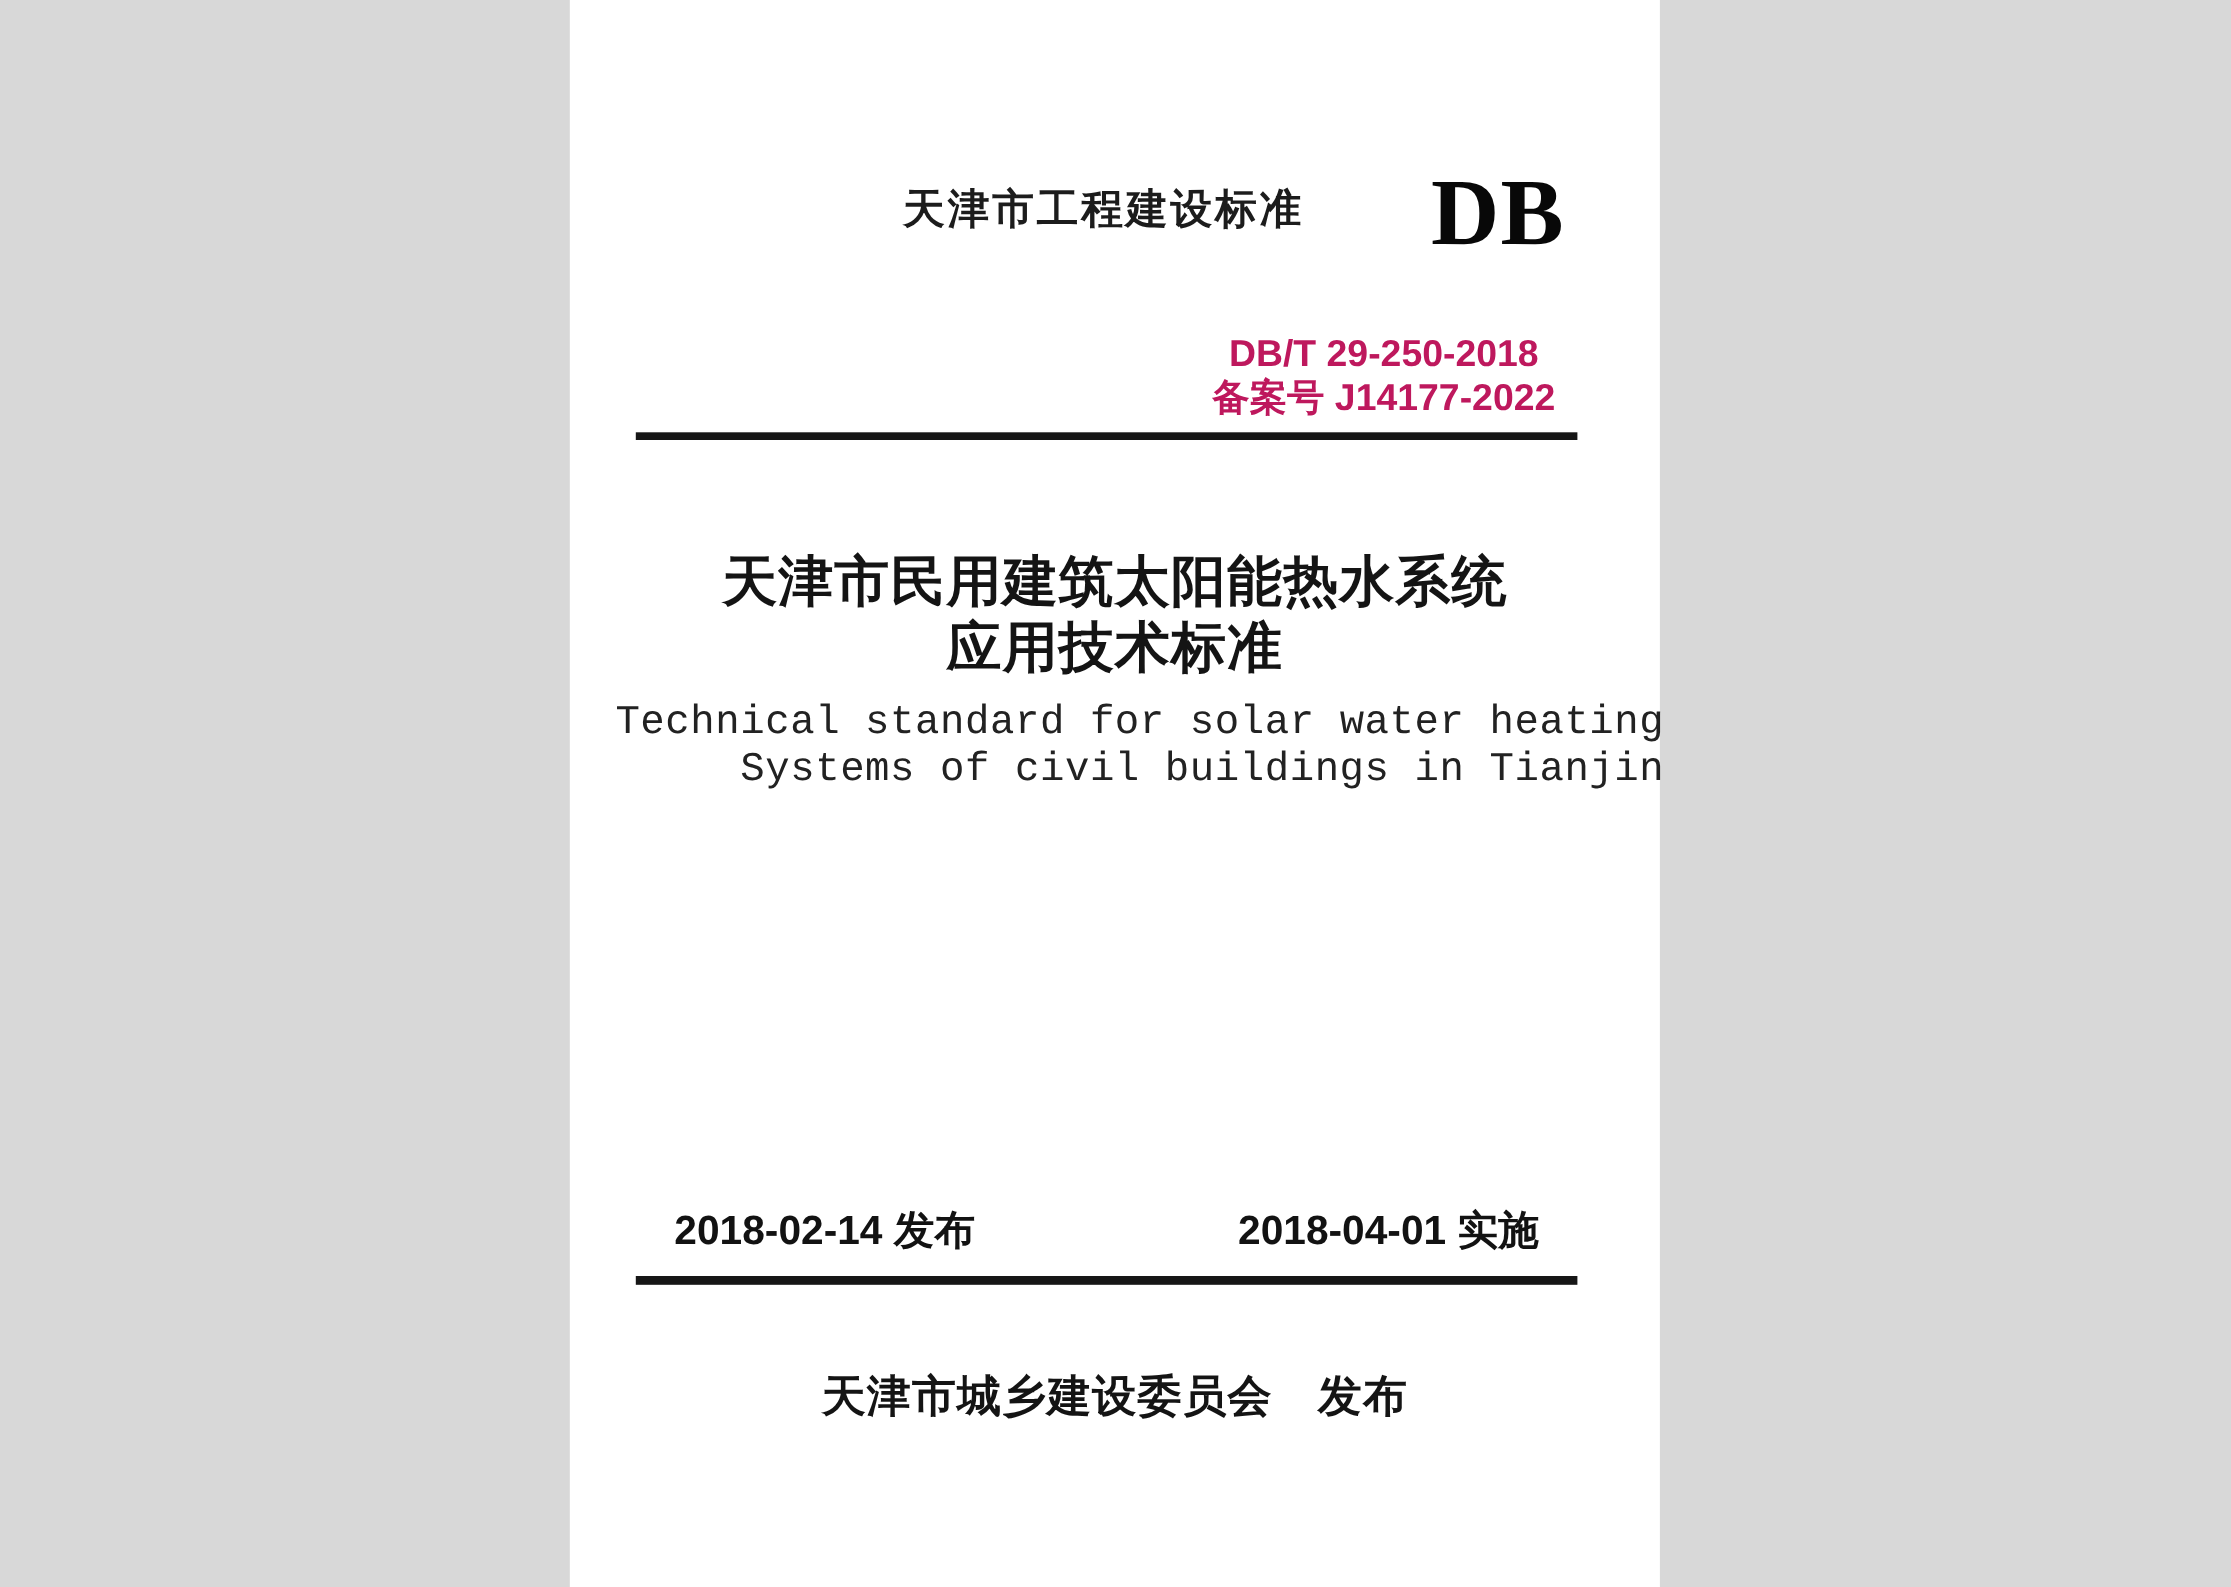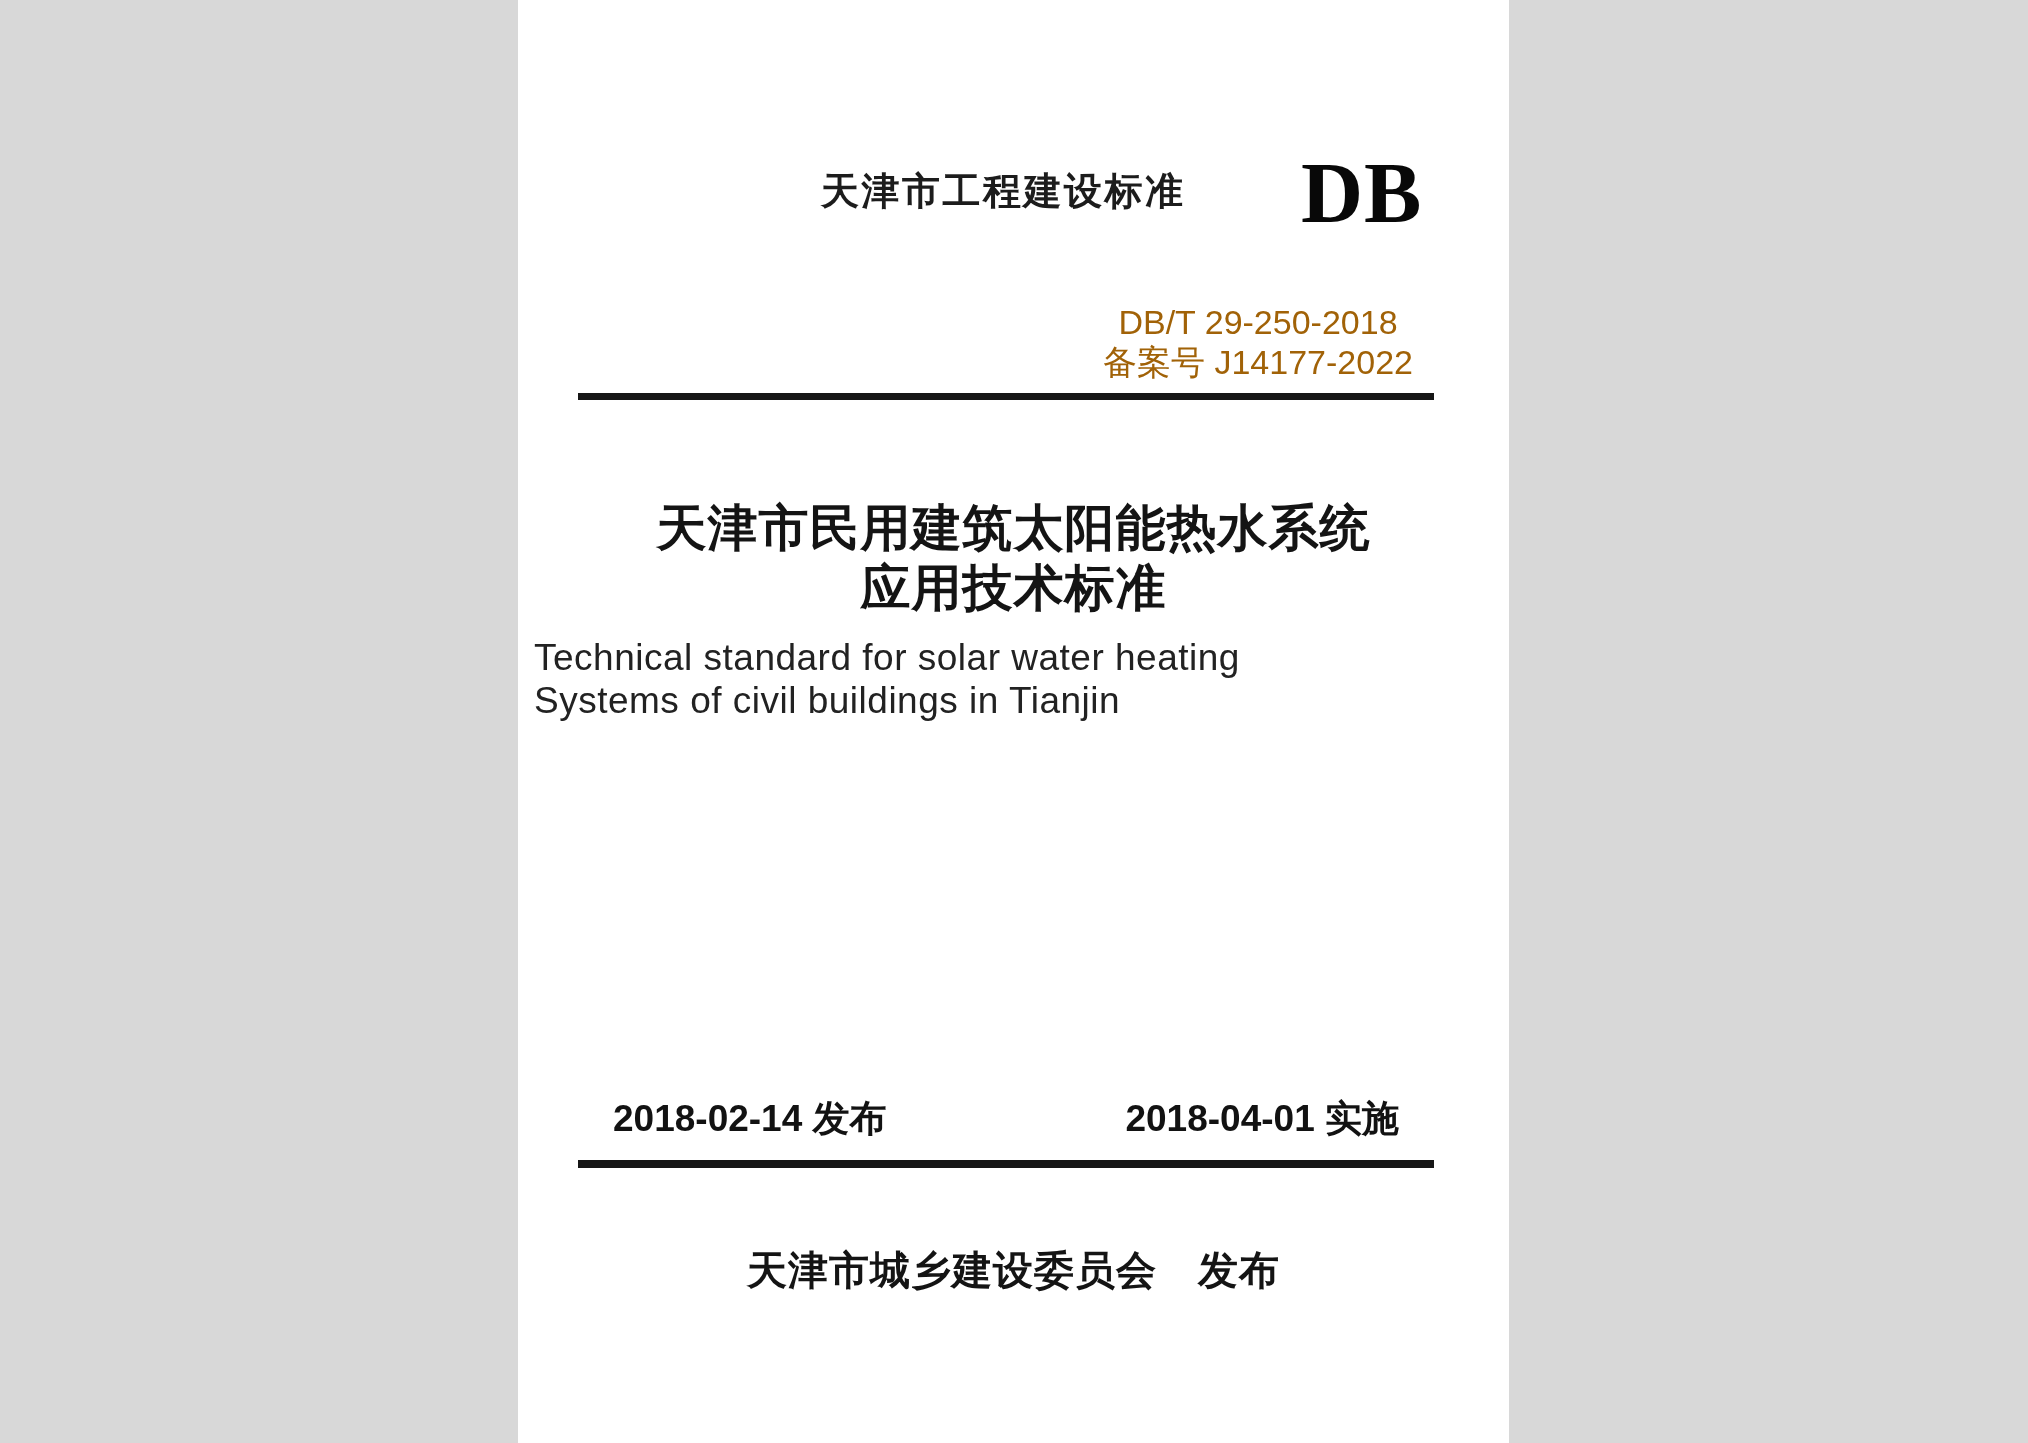--- a/index.html
+++ b/index.html
@@ -45,25 +45,25 @@
     line-height: 86px;
     letter-spacing: 1px;
     color: #080808;
   }
   .doc-numbers {
     position: absolute;
     left: 540px;
     top: 302px;
     width: 400px;
     text-align: center;
-    font-weight: normal;
+    font-weight: bold;
     font-size: 34px;
     line-height: 40px;
     white-space: nowrap;
-    color: #a16207;
+    color: #be185d;
   }
   .rule {
     position: absolute;
     left: 60px;
     width: 856px;
     background: #161616;
   }
   .rule-top { top: 393px; height: 7px; }
   .rule-bottom { top: 1160px; height: 8px; }
   .main-title {
@@ -73,29 +73,30 @@
     width: 100%;
     text-align: center;
     font-weight: bold;
     font-size: 50px;
     line-height: 60px;
     letter-spacing: 1px;
     color: #141414;
   }
   .en-title {
     position: absolute;
-    left: 16px;
+    left: 4px;
     top: 636px;
     width: 100%;
-    text-align: left;
+    text-align: right;
     font-weight: 500;
     font-size: 37px;
     line-height: 43px;
     letter-spacing: 0.5px;
     color: #222222;
+    font-family: Liberation Mono, monospace;
   }
   .dates {
     position: absolute;
     left: 95px;
     top: 1100px;
     width: 786px;
     display: flex;
     justify-content: space-between;
     font-weight: bold;
     font-size: 37px;

